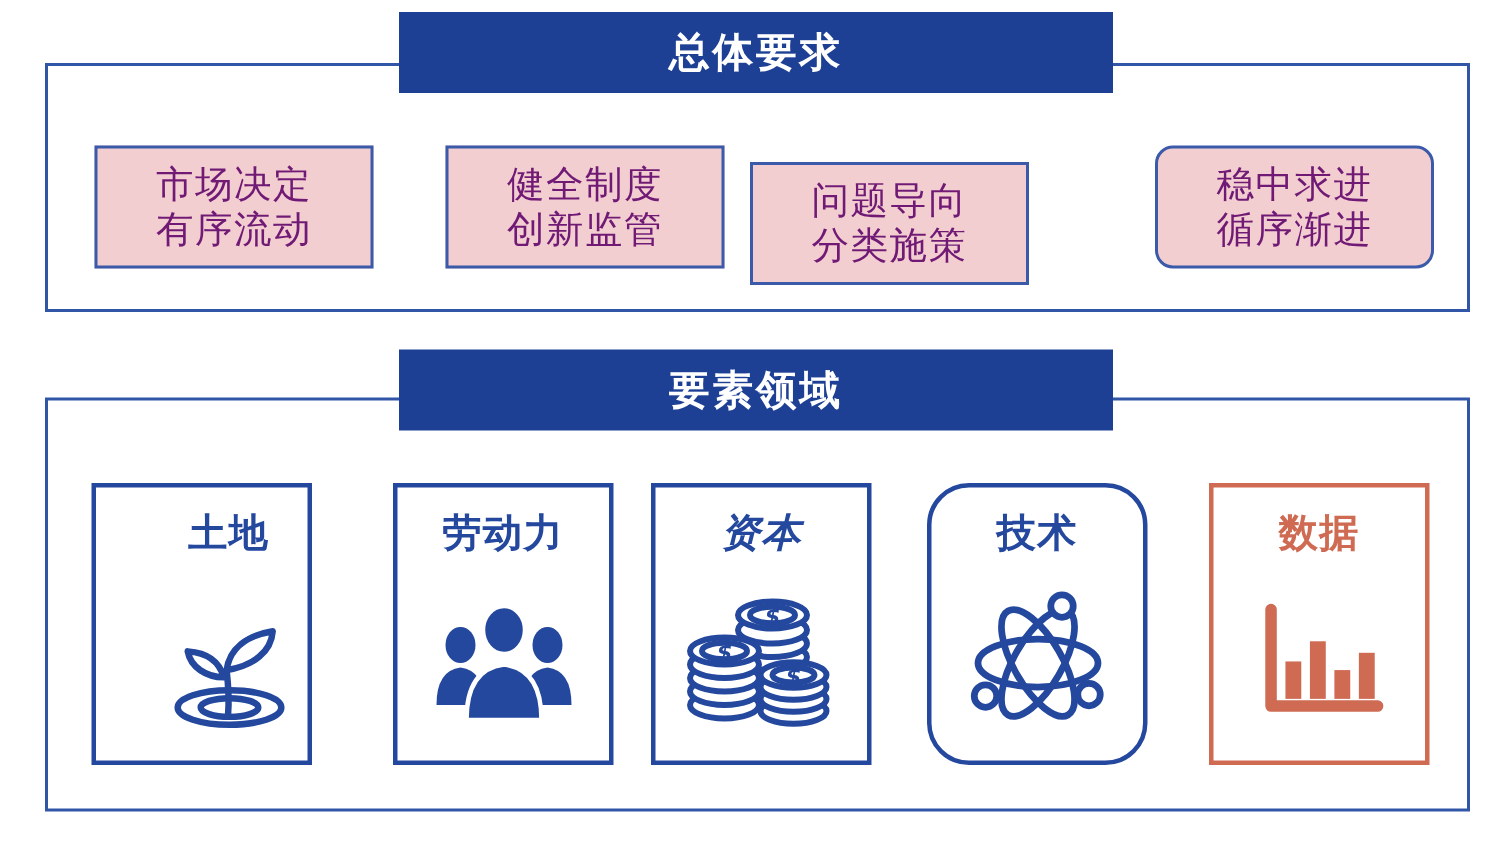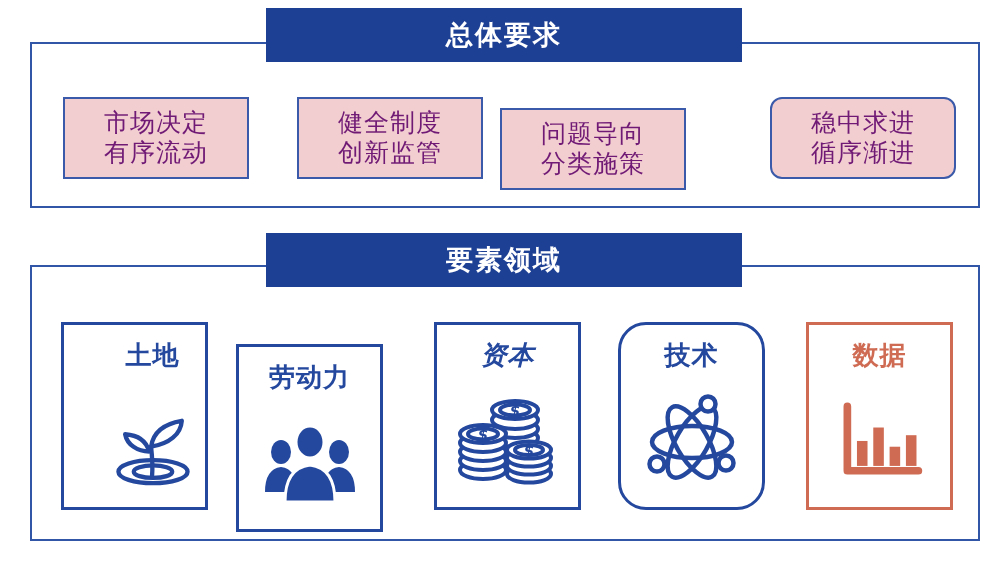--- a/index.html
+++ b/index.html
@@ -26,21 +26,21 @@
   .pinkbox.p1{left:63px;}
   .pinkbox.p2{left:297px;}
   .pinkbox.p3{left:500px;margin-top:11px;}
   .pinkbox.p4{left:770px;border-radius:12px;}
 
   
   .factorbox{position:absolute;top:322px;width:147px;height:188px;background:#ffffff;
              border:3px solid #24489e;box-sizing:border-box;display:flex;
              flex-direction:column;align-items:center;z-index:6;}
   .factorbox.f1{left:61px;padding-left:36px;}
-  .factorbox.f2{left:236px;margin-top:22px;}
+  .factorbox.f2{left:262px;}
   .factorbox.f3{left:434px;font-style:italic;}
   .factorbox.f4{left:618px;border-radius:28px;}
   .factorbox.f5{left:806px;border-color:#cf6b53;}
   .factorbox .flabel{margin-top:13px;color:#24489e;font-size:26px;font-weight:bold;letter-spacing:1px;}
   .factorbox.f5 .flabel{color:#cf6b53;}
   .factorbox .ficon{flex:1;display:flex;align-items:center;justify-content:center;width:100%;}
   .factorbox svg{display:block;}
 </style>
 </head>
 <body>

